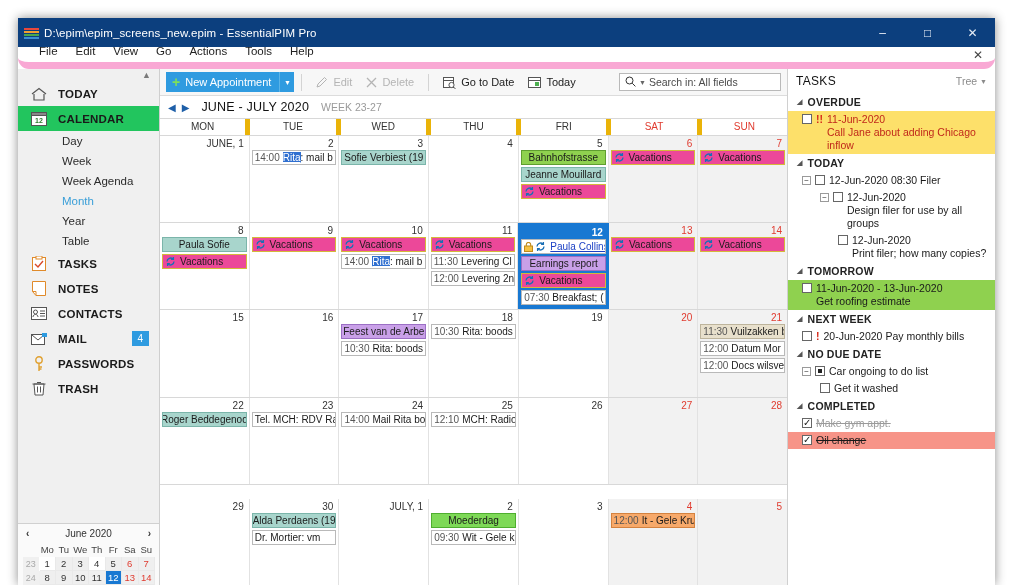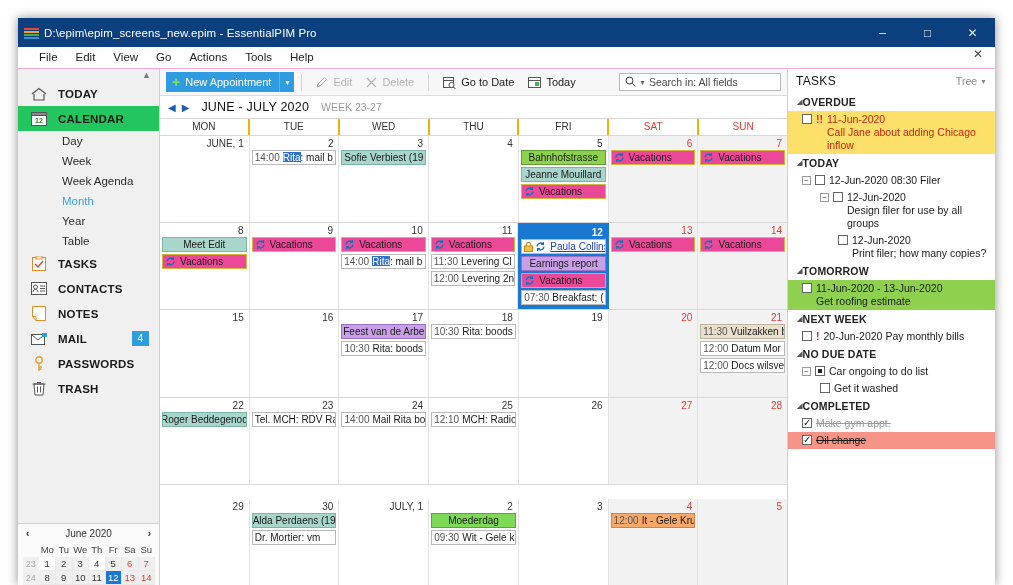--- a/index.html
+++ b/index.html
@@ -27,23 +27,23 @@
   .tb-icon svg { display:block; }
   .tb-title { font-size: 11.5px; letter-spacing: .1px; }
   .tb-spacer { flex: 1; }
   .winbtn {
     width: 45px; height: 29px; display:flex; align-items:center; justify-content:center;
     color:#e8eef6; font-size: 12px;
   }
 
   
   .menubar {
-    height: 22px; background:#ffffff; border-bottom:1px solid #f9a8d4;
-    display:flex; align-items:flex-start; padding-left:12px; flex:none;
-    font-size: 11.5px; color:#222;
+    height: 22px; background:#ffffff; border-bottom:7px solid #f9a8d4;
+    display:flex; align-items:flex-end; padding-left:12px; flex:none;
+    font-size: 11.5px; color:#222;border-radius:11px;
   }
   .menubar .mi { padding: 0 9px; line-height: 21px; }
   .menu-spacer { flex:1; }
   .menu-close { padding-right:12px; color:#444; font-size:12px; }
 
   
   .bodyrow { flex:1; display:flex; min-height:0; }
 
   
   .sidebar {
@@ -132,21 +132,21 @@
     padding-left: 8px; background:#ffffff;
   }
   .calhead .arrow { color:#1e5fa8; font-size:10px; }
   .calhead .arrow.prev { color:#1e5fa8; }
   .calhead .ctitle { font-size:12.5px; color:#111; letter-spacing:.2px; margin-left:6px; }
   .calhead .cweek { font-size:10.5px; color:#9a9a9a; margin-left:6px; }
 
   .dowrow { display:flex; flex:none; border-top:1px solid #d8d8d8; border-bottom:1px solid #d8d8d8; }
   .dow {
     flex:1; text-align:center; font-size:10px; color:#333; height:16px; line-height:16px;
-    border-right:2px solid #eab308;
+    border-right:5px solid #eab308;
   }
   .dow.we { color:#e03b2f; }
   .dow:last-child { border-right:none; }
 
   .grid { flex:1; display:flex; flex-direction:column; min-height:0; }
   .wrow { flex:1; display:flex; border-bottom:1px solid #d8d8d8; min-height:0; }
   .wrow:last-child { border-bottom:none;margin-top:14px; }
   .dcell {
     flex:1; min-width:0; border-right:1px solid #e2e2e2; position:relative;
     display:flex; flex-direction:column; padding: 0 2px 0 2px; overflow:hidden;
@@ -188,21 +188,21 @@
     display:flex; flex-direction:column; min-height:0;
   }
   .tk-head {
     height:24px; display:flex; align-items:center; padding:0 8px; flex:none;
   }
   .tk-title { font-size:12px; color:#111; letter-spacing:.3px; }
   .tk-mode { margin-left:auto; font-size:10.5px; color:#8a8a8a; display:flex; align-items:center; gap:3px; }
   .tk-mode .caret { font-size:7px; }
   .tk-list { flex:1; overflow:hidden; padding-bottom:4px; }
   .tk-group {
-    display:flex; align-items:center; padding: 3px 0 3px 9px;
+    display:flex; align-items:center; gap:5px; padding: 3px 0 3px 9px;
     font-size:10.5px; font-weight:bold; color:#222; letter-spacing:.2px;
   }
   .tk-group .tri { font-size:7px; color:#555; }
   .tk-item {
     display:flex; align-items:flex-start; gap:4px; padding: 2px 6px 2px 0;
     font-size:10.5px; color:#1a1a1a; line-height:13px;
   }
   .tk-item.ind0 { padding-left: 14px; }
   .tk-item.ind1 { padding-left: 32px; }
   .tk-item.ind2 { padding-left: 50px; }
@@ -306,38 +306,38 @@
                 <rect x="0.5" y="1.5" width="13" height="13" fill="#fff" stroke="#e08a2a"></rect>
                 <rect x="4" y="0" width="6" height="3" fill="#fff" stroke="#e08a2a"></rect>
                 <path d="M3 8l3 3 5-6" stroke="#d84a2a" stroke-width="1.4" fill="none"></path>
               </svg>
           </span>
           <span>TASKS</span>
         </div>
 
         <div class="sb-item">
           <span class="sb-ico">
+            <svg width="14" height="15" viewBox="0 0 14 15">
+                <path d="M0.5 0.5h13v14H4L0.5 10.5z" fill="#fff" stroke="#e08a2a"></path>
+                <path d="M0.5 10.5H4v4" fill="none" stroke="#e08a2a"></path>
+              </svg>
+          </span>
+          <span>NOTES</span>
+        </div>
+
+        <div class="sb-item">
+          <span class="sb-ico">
             <svg width="16" height="13" viewBox="0 0 16 13">
                 <rect x="0.5" y="0.5" width="15" height="12" fill="#fff" stroke="#555"></rect>
                 <circle cx="4.5" cy="5" r="2" fill="none" stroke="#555"></circle>
                 <path d="M2 10c0-1.6 1.1-2.5 2.5-2.5S7 8.4 7 10" fill="none" stroke="#555"></path>
                 <path d="M9 4h5M9 6.5h5M9 9h5" stroke="#555"></path>
               </svg>
           </span>
           <span>CONTACTS</span>
-        </div>
-
-        <div class="sb-item">
-          <span class="sb-ico">
-            <svg width="14" height="15" viewBox="0 0 14 15">
-                <path d="M0.5 0.5h13v14H4L0.5 10.5z" fill="#fff" stroke="#e08a2a"></path>
-                <path d="M0.5 10.5H4v4" fill="none" stroke="#e08a2a"></path>
-              </svg>
-          </span>
-          <span>NOTES</span>
         </div>
 
         <div class="sb-item">
           <span class="sb-ico">
             <svg width="16" height="12" viewBox="0 0 16 12">
                 <rect x="0.5" y="1.5" width="13" height="10" fill="#fff" stroke="#555"></rect>
                 <path d="M1 2l6 5 6-5" fill="none" stroke="#555"></path>
                 <rect x="11" y="0" width="5" height="4" fill="#2f9be0"></rect>
               </svg>
           </span>
@@ -548,21 +548,21 @@
                   </svg>
                 </span>
                 <span>Vacations</span>
               </div>
             </div>
           </div>
           <div class="wrow">
             <div class="dcell">
               <div class="dnum">8</div>
               <div class="ev teal">
-                <span>Meet Edit</span>
+                <span>Paula Sofie</span>
               </div>
               <div class="ev yellow">
                 <span class="recur">
                   <svg width="11" height="11" viewBox="0 0 11 11">
                     <path d="M2 5.5a3.5 3.5 0 0 1 6-2.4M9 5.5a3.5 3.5 0 0 1-6 2.4" fill="none" stroke="#1a6fb5" stroke-width="1.3"></path>
                     <path d="M8.4 1v2.3H6.1M2.6 10V7.7h2.3" fill="none" stroke="#1a6fb5" stroke-width="1.3"></path>
                   </svg>
                 </span>
                 <span>Vacations</span>
               </div>

